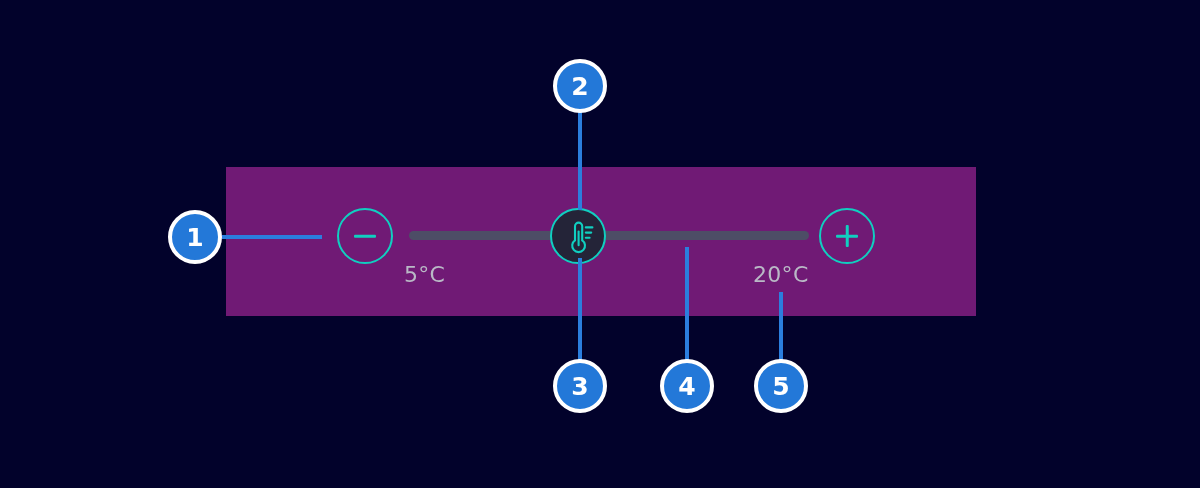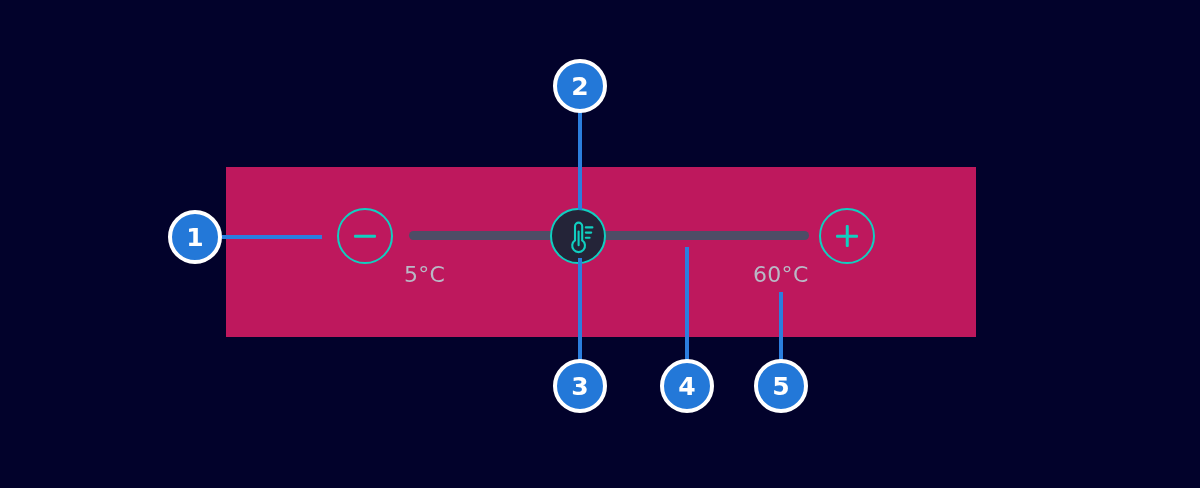--- a/index.html
+++ b/index.html
@@ -24,22 +24,22 @@
     height: 488px;
     background: #02022b;
   }
 
   
   .panel {
     position: absolute;
     left: 226px;
     top: 167px;
     width: 750px;
-    height: 170px;
-    background: #be185d;
+    height: 149px;
+    background: #701a75;
   }
 
   
   .round-btn {
     position: absolute;
     width: 56px;
     height: 56px;
     border-radius: 50%;
     border: 2px solid #10cfc0;
     box-sizing: border-box;
@@ -154,21 +154,21 @@
         <line x1="21.8" y1="16.8" x2="25.6" y2="16.8" stroke="#10cfc0" stroke-width="2.1" stroke-linecap="round"></line>
       </svg>
     </div>
 
     <button class="round-btn" id="btn-plus">
       <span class="bar-h"></span>
       <span class="bar-v"></span>
     </button>
 
     <div class="range-label" id="label-min">5°C</div>
-    <div class="range-label" id="label-max">60°C</div>
+    <div class="range-label" id="label-max">20°C</div>
   </div>
 
   <div class="leader" style="left:222px; top:234.5px; width:100px; height:4px;"></div>
   <div class="leader" style="left:578px; top:108px; width:4px; height:102px;"></div>
   <div class="leader" style="left:578px; top:258px; width:4px; height:103px;"></div>
   <div class="leader" style="left:685px; top:247px; width:4px; height:114px;"></div>
   <div class="leader" style="left:779px; top:292px; width:4px; height:69px;"></div>
 
   <div class="badge" style="left:168px; top:210px;">1</div>
   <div class="badge" style="left:553px; top:59px;">2</div>

